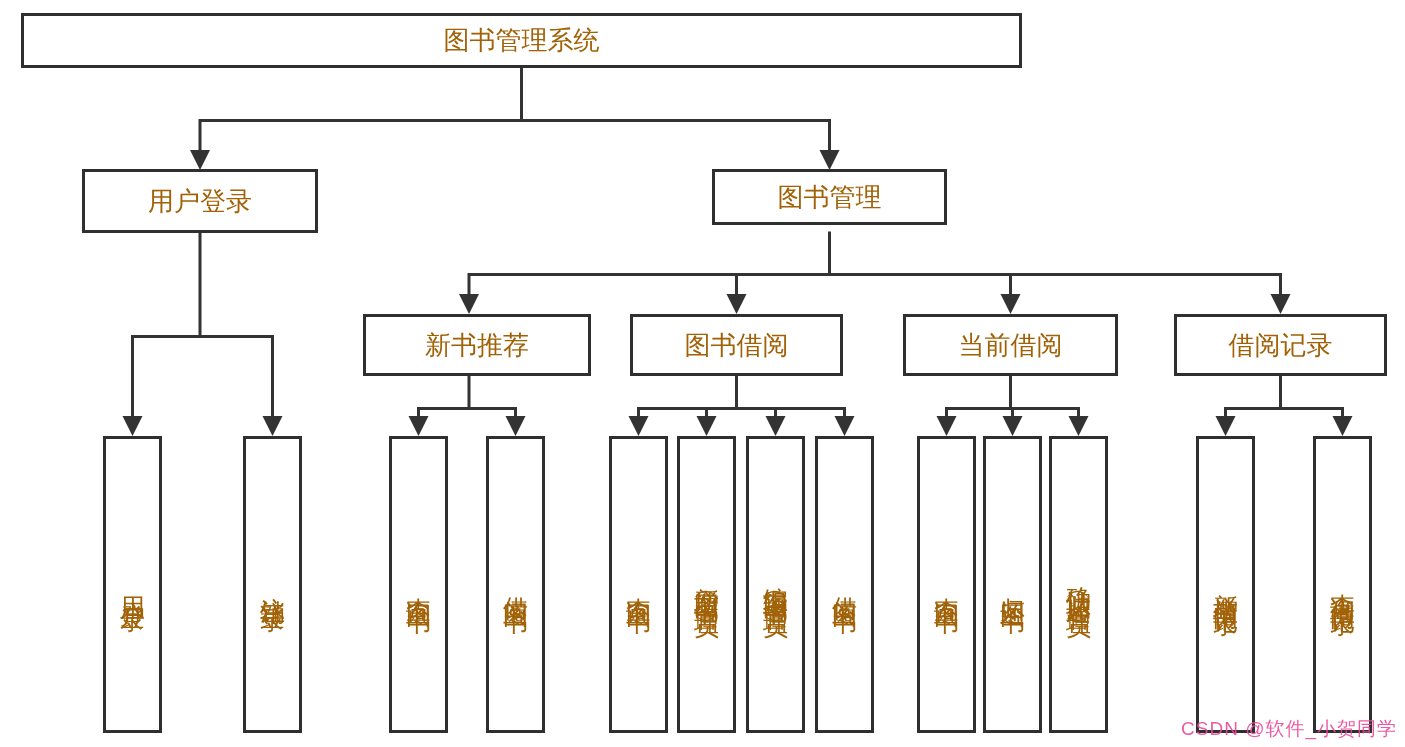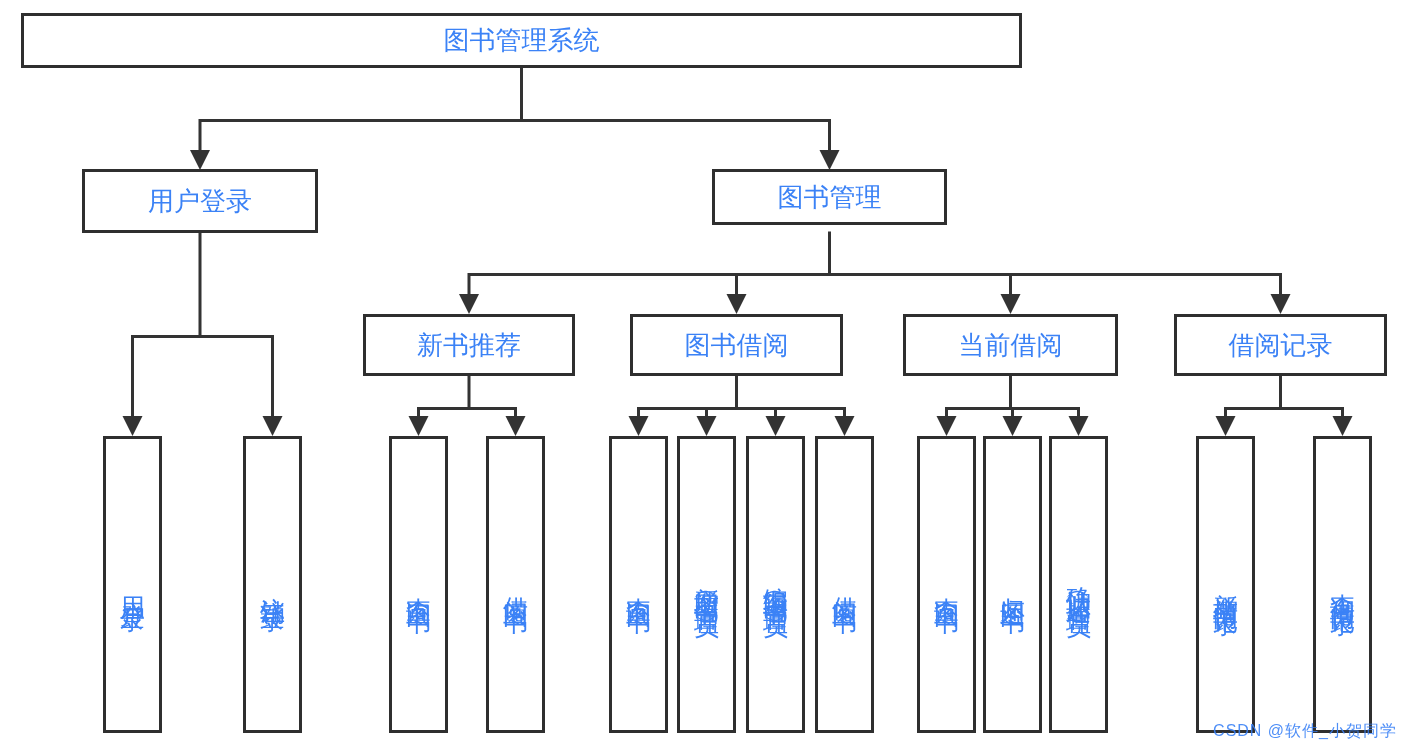--- a/index.html
+++ b/index.html
@@ -3,32 +3,32 @@
 <meta charset="utf-8">
 <style>
   html,body{margin:0;padding:0;background:#ffffff;}
   #canvas{
     position:relative;width:1405px;height:747px;background:#ffffff;overflow:hidden;
     font-family:"Liberation Sans","DejaVu Sans",sans-serif;
   }
   #wires{position:absolute;left:0;top:0;width:1405px;height:747px;}
   .box{
     position:absolute;box-sizing:border-box;background:#ffffff;
-    border:3px solid #2f2f2f;color:#3b82f6;
+    border:3px solid #2f2f2f;color:#a16207;
     display:flex;align-items:center;justify-content:center;
     font-size:26px;text-align:center;white-space:nowrap;
   }
   .vbox{
     top:436px;height:297px;width:59px;
     writing-mode:vertical-rl;text-orientation:mixed;
     font-size:25px;letter-spacing:4px;white-space:normal;line-height:1;
   }
   #watermark{
     position:absolute;right:8px;bottom:5px;z-index:5;
-    color:#3b82f6;font-size:16px;opacity:.9;letter-spacing:1px;
+    color:#ec4899;font-size:19px;opacity:.9;letter-spacing:1px;
   }
 </style>
 </head>
 <body>
 
 <div id="canvas">
 
   <svg id="wires" viewBox="0 0 1405 747" xmlns="http://www.w3.org/2000/svg" fill="none" stroke="#333333" stroke-width="3" stroke-linecap="square">
     <g>
       <path d="M521.5 68 L521.5 120.5 M200 120.5 L829.5 120.5 M200 120.5 L200 152 M829.5 120.5 L829.5 152"></path>
@@ -58,21 +58,21 @@
       <path d="M1280.5 376 L1280.5 408.5 M1225.5 408.5 L1342.5 408.5 M1225.5 408.5 L1225.5 418 M1342.5 408.5 L1342.5 418"></path>
       <path stroke="none" fill="#333333" d="M1215.5 416 L1235.5 416 L1225.5 436 Z M1332.5 416 L1352.5 416 L1342.5 436 Z"></path>
     </g>
   </svg>
 
   <div class="box" style="left:21px;top:13px;width:1001px;height:55px">图书管理系统</div>
 
   <div class="box" style="left:82px;top:169px;width:236px;height:64px">用户登录</div>
   <div class="box" style="left:712px;top:169px;width:235px;height:56px">图书管理</div>
 
-  <div class="box" style="left:363px;top:314px;width:212px;height:62px">新书推荐</div>
+  <div class="box" style="left:363px;top:314px;width:228px;height:62px">新书推荐</div>
   <div class="box" style="left:903px;top:314px;width:215px;height:62px">当前借阅</div>
   <div class="box" style="left:630px;top:314px;width:213px;height:62px">图书借阅</div>
   <div class="box" style="left:1174px;top:314px;width:213px;height:62px">借阅记录</div>
 
   <div class="box vbox" style="left:103px">用户登录</div>
   <div class="box vbox" style="left:243px">注销登录</div>
 
   <div class="box vbox" style="left:389px">查询图书</div>
   <div class="box vbox" style="left:486px">借阅图书</div>
 

